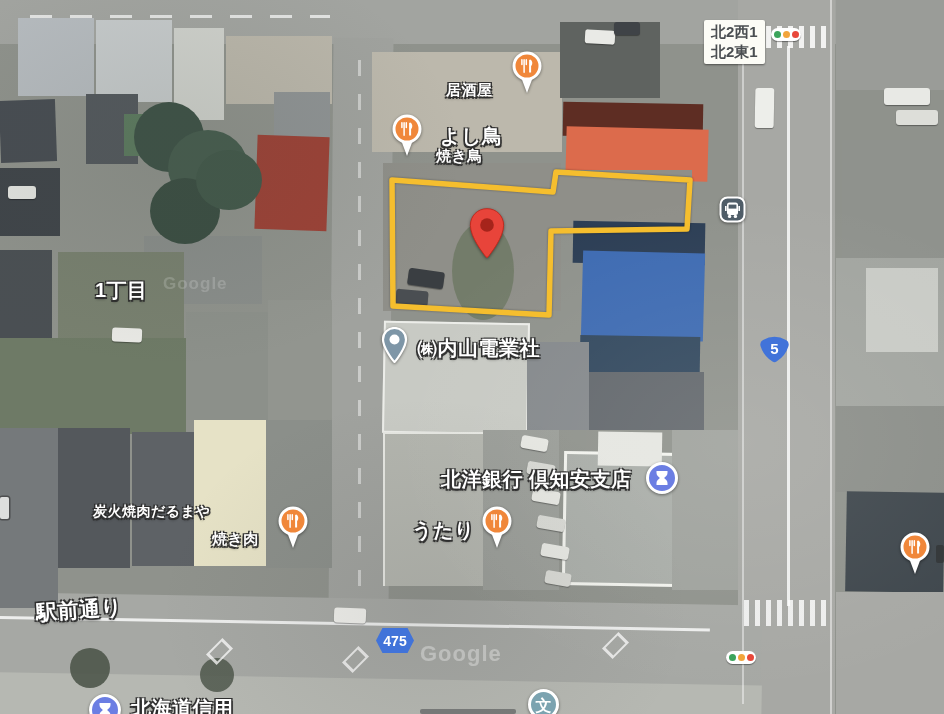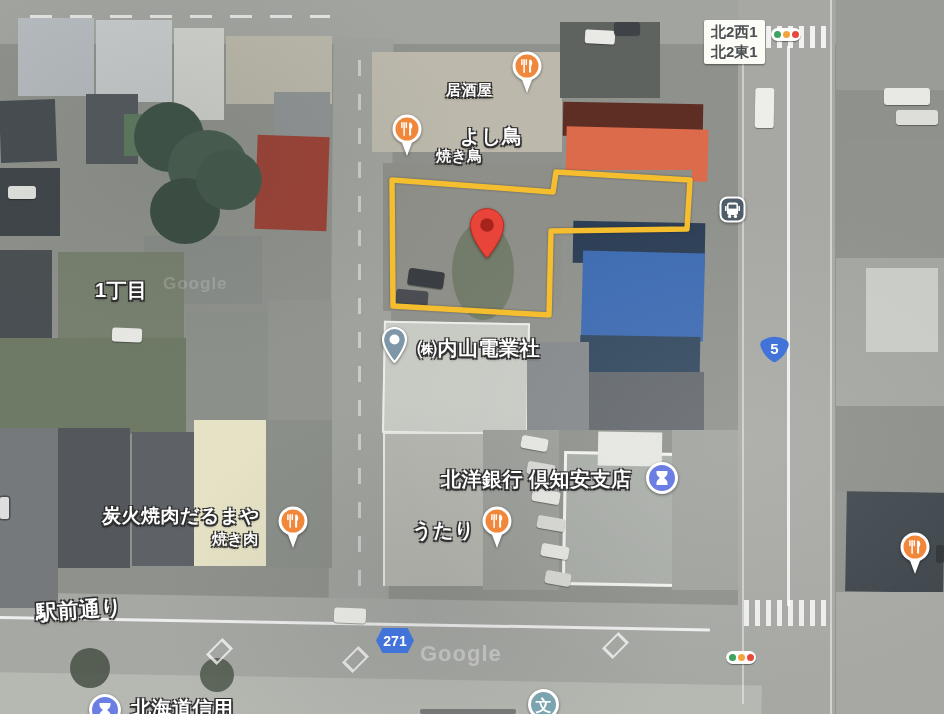--- a/index.html
+++ b/index.html
@@ -161,21 +161,21 @@
   <div class="tl" style="left:726px;top:651px;">
     <i style="background:#3CA45C;"></i>
       <i style="background:#F2A53C;"></i>
       <i style="background:#E8483B;"></i>
   </div>
 
   <svg class="abs" style="left:759px;top:335px;" width="31" height="28" viewBox="0 0 31 28">
     <path d="M4 5 Q15.5 -1.5 27 5 Q30.5 7 29.5 11 Q26.5 21 17.5 26.5 Q15.5 27.8 13.5 26.5 Q4.5 21 1.5 11 Q0.5 7 4 5 Z" fill="#4173D9"></path>
     <text x="15.5" y="18.5" text-anchor="middle" font-size="15" font-weight="bold" fill="#fff" font-family="Liberation Sans, sans-serif">5</text>
   </svg>
-  <div class="hex" style="left:376px;top:628px;">271</div>
+  <div class="hex" style="left:376px;top:628px;">475</div>
 
   <svg class="abs pin-shadow" style="left:719px;top:196px;" width="27" height="27" viewBox="0 0 27 27">
     <rect x="1.5" y="1.5" width="24" height="24" rx="7" fill="#4F5D68" stroke="#fff" stroke-width="2"></rect>
     <rect x="6" y="10" width="1.6" height="5" fill="#fff"></rect>
     <rect x="19.4" y="10" width="1.6" height="5" fill="#fff"></rect>
     <rect x="8" y="6.5" width="11" height="12.5" rx="2.5" fill="#fff"></rect>
     <rect x="9.6" y="8.6" width="7.8" height="4" fill="#4F5D68"></rect>
     <circle cx="10.6" cy="20.4" r="1.7" fill="#fff"></circle>
     <circle cx="16.4" cy="20.4" r="1.7" fill="#fff"></circle>
   </svg>
@@ -236,30 +236,30 @@
     <path d="M12.5 11 h11 v2 c0 2.8 -2.2 3.6 -3.4 5 c1.2 1.4 3.4 2.2 3.4 5 v2 h-11 v-2 c0 -2.8 2.2 -3.6 3.4 -5 c-1.2 -1.4 -3.4 -2.2 -3.4 -5 z" fill="#fff"></path>
   </svg>
 
   <svg class="abs pin-shadow" style="left:526px;top:687px;" width="35" height="35" viewBox="0 0 35 35">
     <circle cx="17.5" cy="17.5" r="14" fill="#7BA3B0" stroke="#fff" stroke-width="3"></circle>
     <text x="17.5" y="23.5" text-anchor="middle" font-size="16" font-weight="bold" fill="#fff" font-family="Liberation Sans, sans-serif">文</text>
   </svg>
 
   <div class="lbl lbl-sub" style="left:446px;top:81px;">居酒屋</div>
 
-  <div class="lbl lbl-main" style="left:460px;top:123px;">よし鳥</div>
+  <div class="lbl lbl-main" style="left:440px;top:123px;">よし鳥</div>
   <div class="lbl lbl-sub" style="left:436px;top:147px;">焼き鳥</div>
 
   <div class="lbl lbl-main" style="left:95px;top:277px;">1丁目</div>
 
   <div class="lbl lbl-main" style="left:417px;top:335px;">㈱内山電業社</div>
 
   <div class="lbl lbl-main" style="left:441px;top:466px;">北洋銀行 倶知安支店</div>
 
-  <div class="lbl lbl-main" style="left:102px;top:503px;font-size:19px;">炭火焼肉だるまや</div>
+  <div class="lbl lbl-main" style="left:93px;top:503px;font-size:14px;">炭火焼肉だるまや</div>
   <div class="lbl lbl-sub" style="left:212px;top:530px;">焼き肉</div>
 
   <div class="lbl lbl-main" style="left:412px;top:517px;">うたり</div>
 
   <div class="lbl lbl-main" style="left:36px;top:596px;font-size:21px;transform:rotate(-4deg);">駅前通り</div>
 
   <div class="lbl lbl-main" style="left:131px;top:695px;">北海道信用</div>
 
   <div class="smudge" style="left:936px;top:545px;width:8px;height:18px;"></div>
   <div class="smudge" style="left:0;top:497px;width:9px;height:22px;background:rgba(240,240,238,.85);box-shadow:0 0 0 1.5px rgba(50,50,50,.6);"></div>

